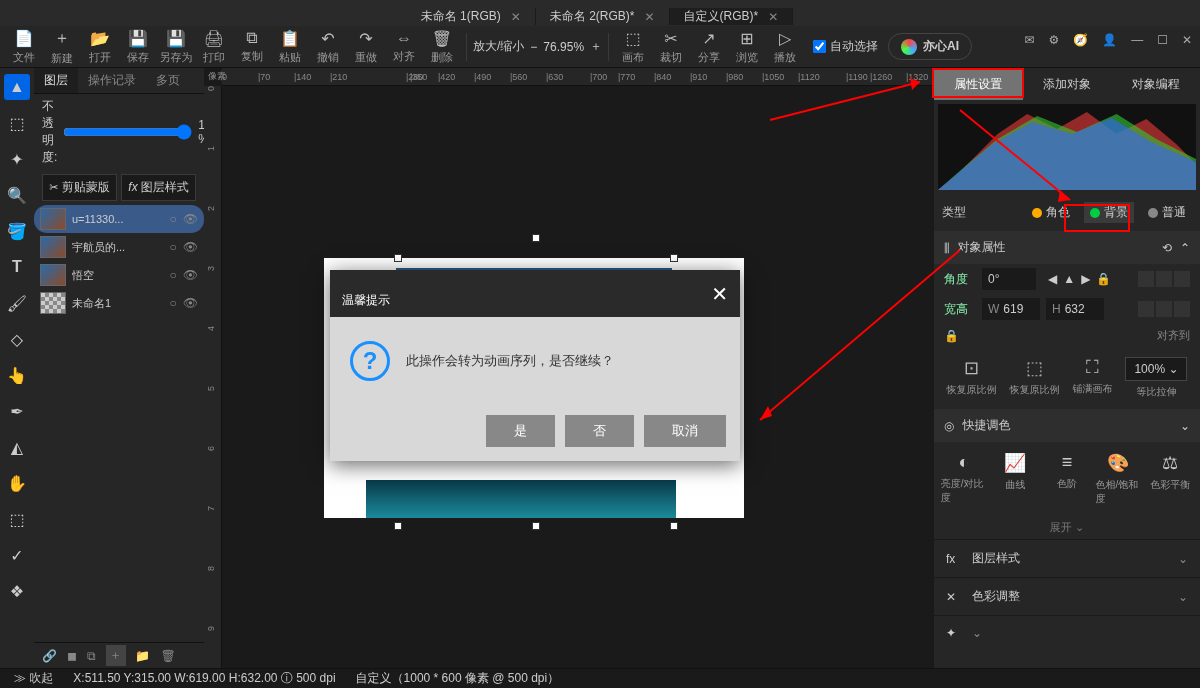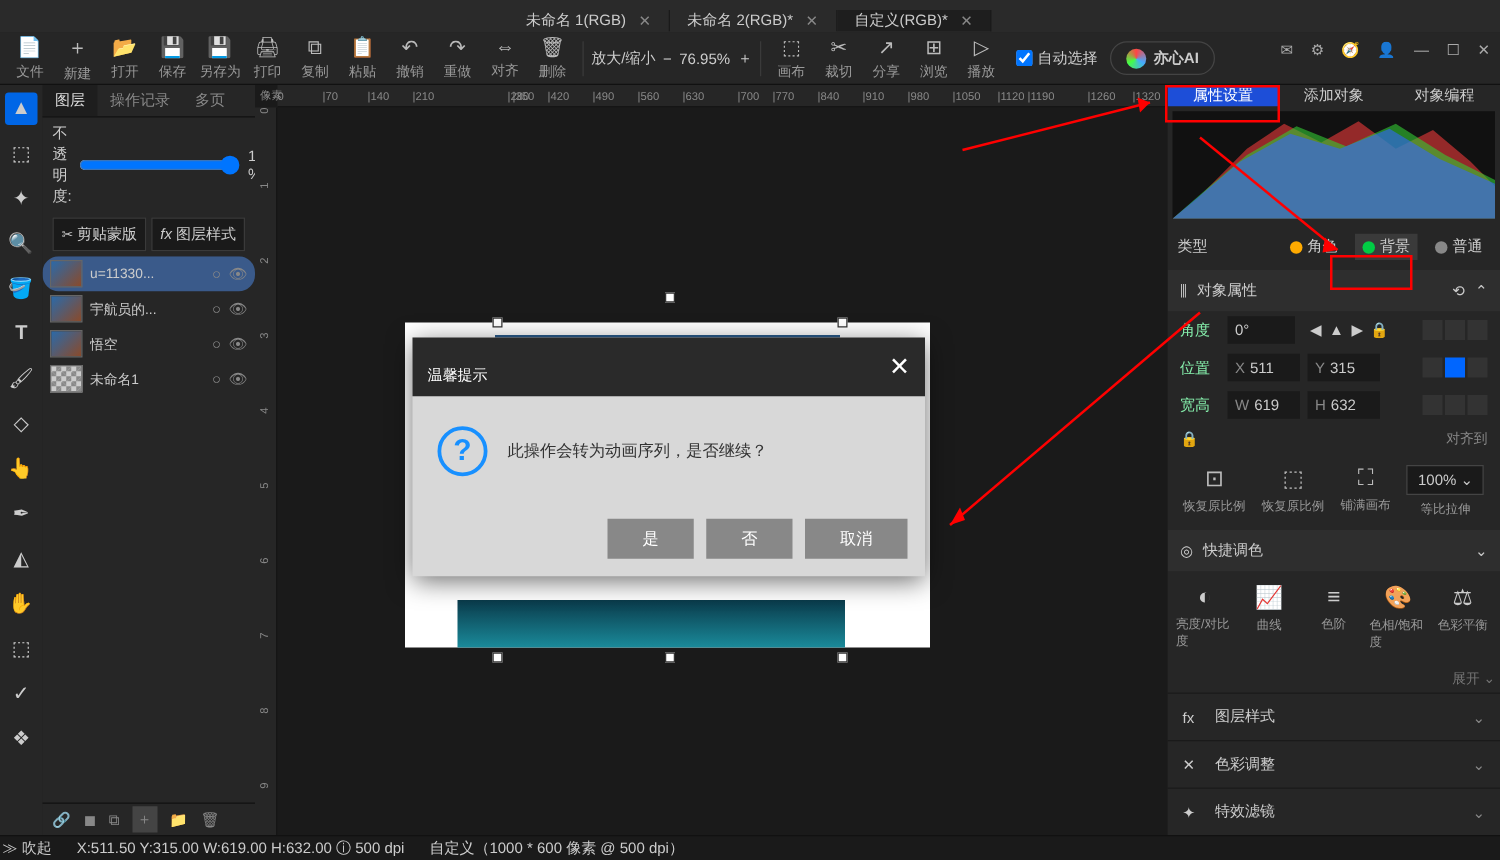--- a/index.html
+++ b/index.html
@@ -55,21 +55,21 @@
 .ruler-v{position:absolute;top:18px;left:0;width:18px;bottom:0;background:#262626;border-right:1px solid #111;}
 .ruler-v .tick{position:absolute;left:2px;font-size:9px;color:#888;writing-mode:vertical-rl;transform:rotate(180deg);}
 .canvas{position:absolute;left:120px;top:190px;width:420px;height:260px;background:#fff;}
 .canvas .img1{position:absolute;left:72px;top:10px;width:276px;height:20px;background:linear-gradient(#2a5a8a,#3a7ab5);}
 .canvas .img2{position:absolute;left:42px;top:222px;width:310px;height:38px;background:linear-gradient(#0a3a4a,#1a8a9a);}
 .handle{position:absolute;width:8px;height:8px;background:#fff;border:1px solid #333;}
 
 .right-panel{width:266px;background:#262626;display:flex;flex-direction:column;overflow:auto;}
 .rp-tabs{display:flex;height:32px;}
 .rp-tab{flex:1;display:flex;align-items:center;justify-content:center;cursor:pointer;font-size:12px;}
-.rp-tab.active{background:#1d4ed8;color:#fff;}
+.rp-tab.active{background:#737373;color:#fff;}
 .red-box{border:2px solid #f00;}
 .histogram{height:86px;background:#111;position:relative;margin:4px;}
 .histogram svg{width:100%;height:100%;}
 .type-row{display:flex;align-items:center;padding:8px;gap:12px;}
 .type-opt{display:flex;align-items:center;gap:4px;cursor:pointer;padding:2px 6px;}
 .type-opt.sel{background:#3a3a3a;}
 .dot{width:10px;height:10px;border-radius:50%;}
 .section-hd{display:flex;align-items:center;padding:8px 10px;background:#2e2e2e;gap:8px;}
 .section-hd .ttl{flex:1;}
 .prop-row{display:flex;align-items:center;padding:4px 10px;gap:6px;}
@@ -81,27 +81,27 @@
 .sw.blue{background:#0066ff;}
 .fit-row{display:flex;justify-content:space-around;padding:10px 6px;}
 .fit-btn{display:flex;flex-direction:column;align-items:center;gap:4px;cursor:pointer;}
 .fit-btn .ic{font-size:18px;color:#bbb;}
 .fit-btn .lb{font-size:10px;color:#999;}
 .pct-sel{background:#1a1a1a;border:1px solid #444;padding:4px 8px;}
 .quick-row{display:flex;justify-content:space-around;padding:10px 4px;}
 .quick-btn{display:flex;flex-direction:column;align-items:center;gap:4px;cursor:pointer;width:46px;}
 .quick-btn .ic{font-size:18px;}
 .quick-btn .lb{font-size:10px;color:#999;}
-.expand-row{text-align:right;padding:4px;color:#777;font-size:11px;}
+.expand-row{text-align:center;padding:4px;color:#777;font-size:11px;}
 .acc{display:flex;align-items:center;padding:10px 12px;gap:10px;cursor:pointer;border-top:1px solid #1a1a1a;}
 .acc .ic{width:16px;}
 .acc .ttl{flex:1;}
 .acc .chev{color:#888;}
 
-.statusbar{height:20px;background:#1a1a1a;display:flex;align-items:center;padding:0 2px;gap:20px;font-size:11px;color:#888;border-top:1px solid #111;}
+.statusbar{height:20px;background:#1a1a1a;display:flex;align-items:center;padding:0 14px;gap:20px;font-size:11px;color:#888;border-top:1px solid #111;}
 
 
 .modal{position:absolute;left:330px;top:270px;width:410px;background:#d8d8d8;box-shadow:0 4px 20px rgba(0,0,0,.6);}
 .modal-hd{background:#2a2a2a;padding:8px 12px;display:flex;align-items:center;}
 .modal-hd .ttl{color:#fff;flex:1;margin-top:14px;}
 .modal-hd .x{color:#fff;font-size:20px;cursor:pointer;}
 .modal-body{padding:24px 20px;display:flex;align-items:center;gap:16px;}
 .q-icon{width:40px;height:40px;border:3px solid #1890ff;border-radius:50%;display:flex;align-items:center;justify-content:center;color:#1890ff;font-size:24px;font-weight:bold;}
 .modal-body .msg{color:#333;font-size:13px;}
 .modal-ft{display:flex;justify-content:flex-end;gap:10px;padding:10px 14px 14px;}
@@ -343,21 +343,21 @@
         <span class="tick" style="left: 252px;">|490</span>
         <span class="tick" style="left: 288px;">|560</span>
         <span class="tick" style="left: 324px;">|630</span>
         <span class="tick" style="left: 368px;">|700</span>
         <span class="tick" style="left: 396px;">|770</span>
         <span class="tick" style="left: 432px;">|840</span>
         <span class="tick" style="left: 468px;">|910</span>
         <span class="tick" style="left: 504px;">|980</span>
         <span class="tick" style="left: 540px;">|1050</span>
         <span class="tick" style="left: 576px;">|1120</span>
-        <span class="tick" style="left: 600px;">|1190</span>
+        <span class="tick" style="left: 624px;">|1190</span>
         <span class="tick" style="left: 648px;">|1260</span>
         <span class="tick" style="left: 684px;">|1320</span>
       </div>
     <div class="ruler-v" id="ruler-v">
         <span class="tick" style="top: 0px;">0</span>
         <span class="tick" style="top: 60px;">1</span>
         <span class="tick" style="top: 120px;">2</span>
         <span class="tick" style="top: 180px;">3</span>
         <span class="tick" style="top: 240px;">4</span>
         <span class="tick" style="top: 300px;">5</span>
@@ -424,36 +424,20 @@
       <span>▲</span>
       <span>▶</span>
       <span>🔒</span>
       <div class="swatches">
         <div class="sw"></div>
           <div class="sw"></div>
           <div class="sw"></div>
       </div>
     </div>
     <div class="prop-row">
-      <span class="lbl">位置</span>
-      <div class="prop-in">
-          <span class="k">X</span>
-          <span>511</span>
-        </div>
-      <div class="prop-in">
-          <span class="k">Y</span>
-          <span>315</span>
-        </div>
-      <div class="swatches">
-          <div class="sw"></div>
-          <div class="sw blue"></div>
-          <div class="sw"></div>
-        </div>
-    </div>
-    <div class="prop-row">
       <span class="lbl">宽高</span>
       <div class="prop-in">
           <span class="k">W</span>
           <span>619</span>
         </div>
       <div class="prop-in">
           <span class="k">H</span>
           <span>632</span>
         </div>
       <div class="swatches">
@@ -518,21 +502,20 @@
           <span class="ttl">图层样式</span>
           <span class="chev">⌄</span>
         </div>
         <div class="acc">
           <span class="ic">✕</span>
           <span class="ttl">色彩调整</span>
           <span class="chev">⌄</span>
         </div>
         <div class="acc">
           <span class="ic">✦</span>
-          <span class="ttl">特效滤镜</span>
           <span class="chev">⌄</span>
         </div>
       </div>
   </div>
 </div>
 
 <div class="statusbar">
   <span>≫ 吹起</span>
   <span>X:511.50 Y:315.00 W:619.00 H:632.00 ⓘ 500 dpi</span>
   <span>自定义（1000 * 600 像素 @ 500 dpi）</span>

